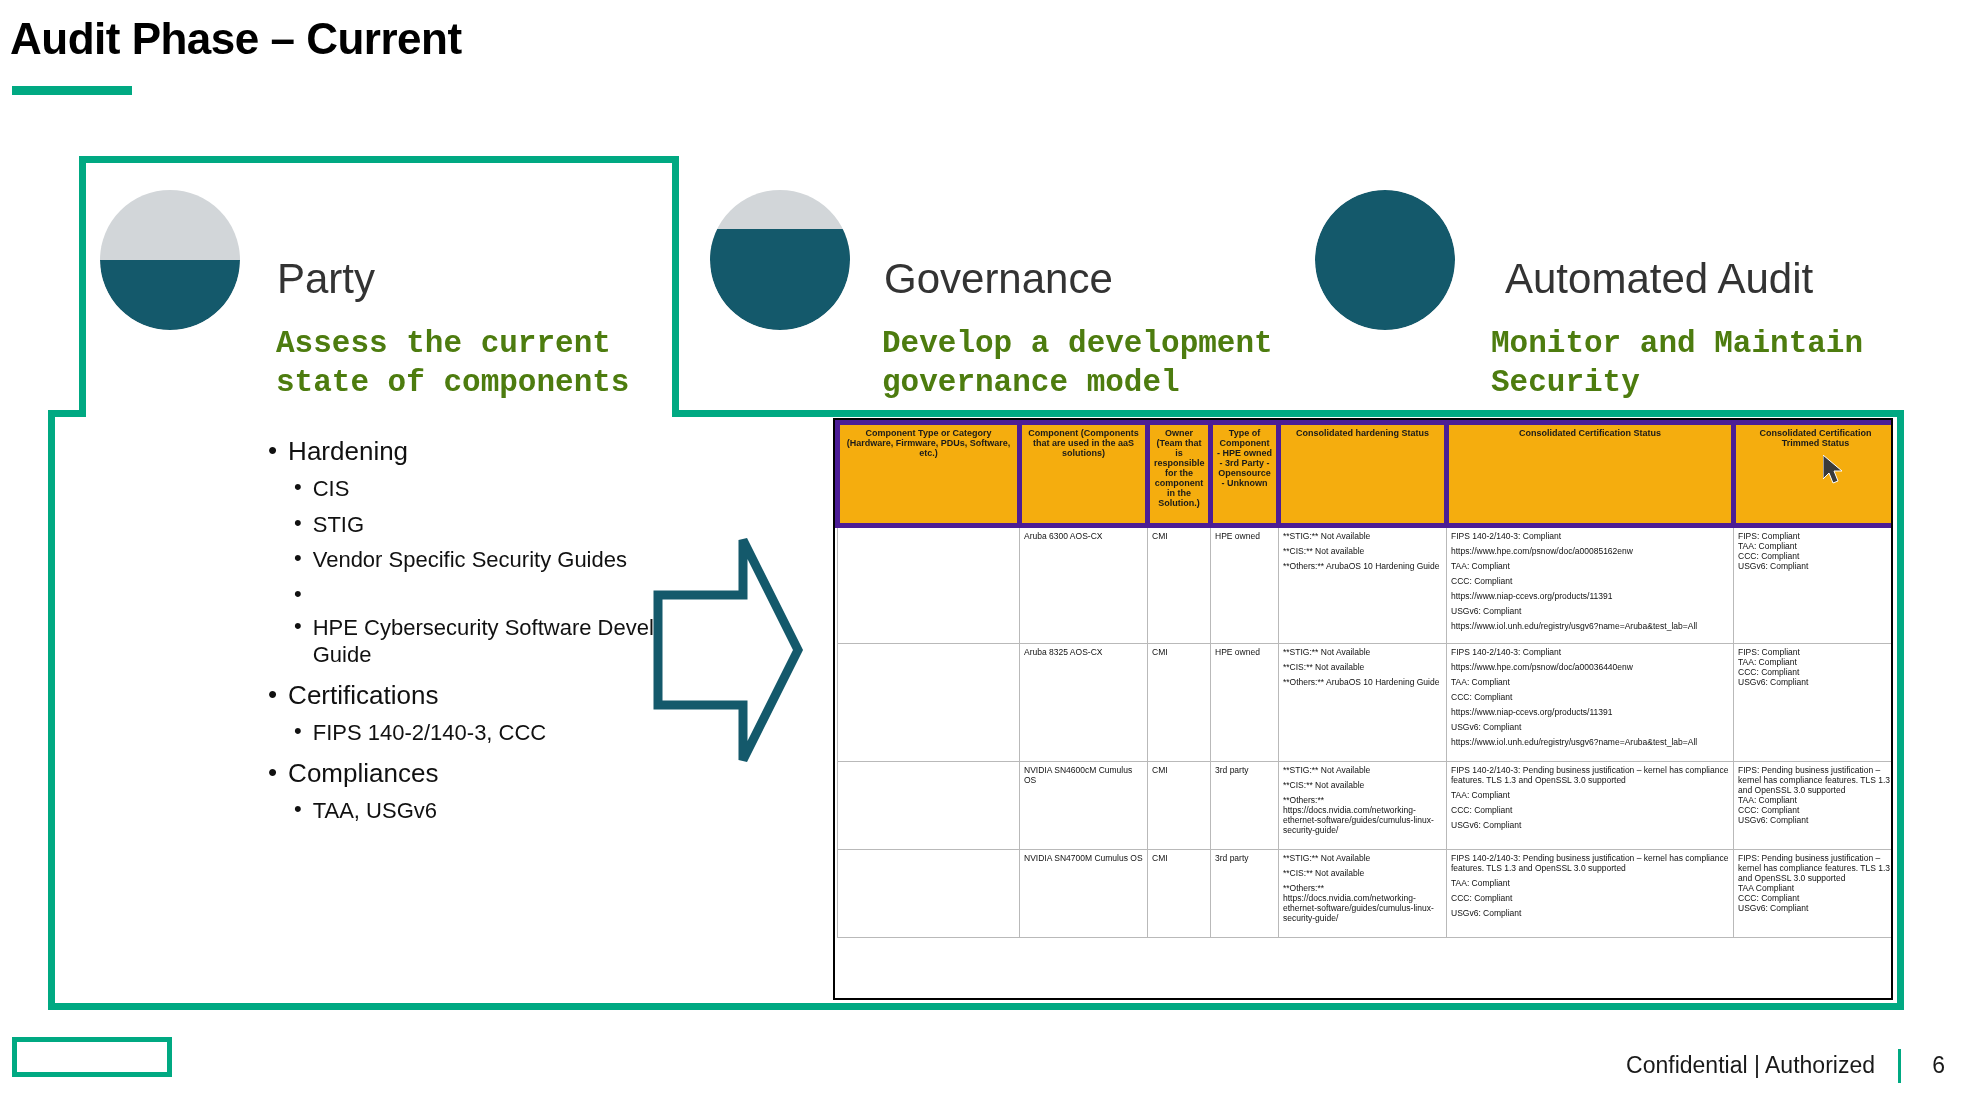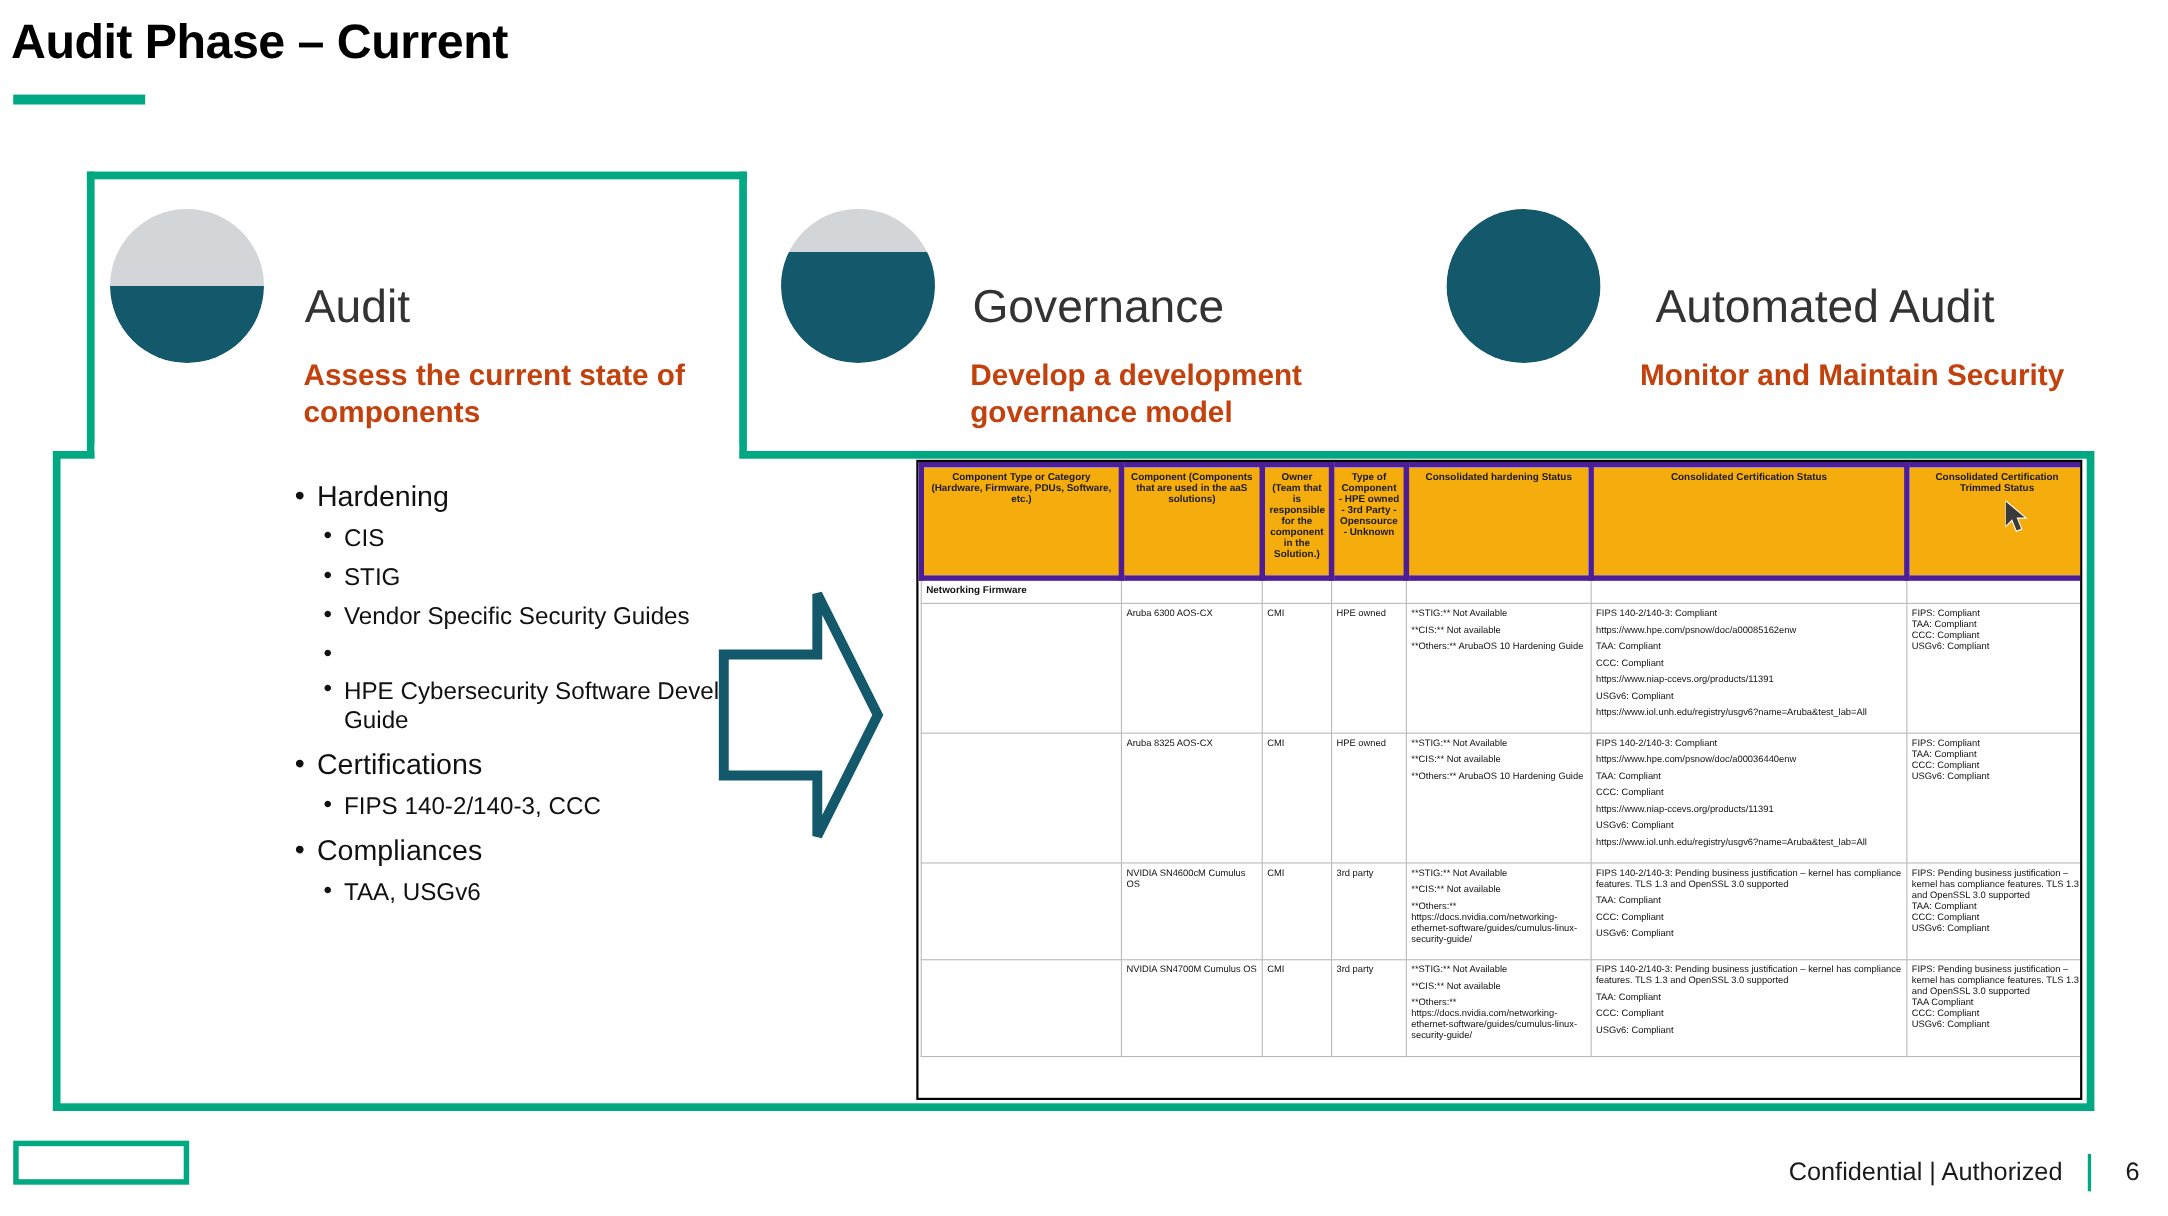--- a/index.html
+++ b/index.html
@@ -95,24 +95,25 @@
 
   
   .phase-name {
     position: absolute;
     font-size: 42px;
     color: #333333;
     font-weight: normal;
   }
   .phase-sub {
     position: absolute;
-    font-size: 27px;
+    font-size: 31px;
     font-weight: bold;
-    color: #c2410c;
+    color: #4d7c0f;
     line-height: 1.25;
+    font-family: Liberation Mono, monospace;
   }
 
   
   .bullets {
     position: absolute;
     left: 268px;
     top: 425px;
     width: 460px;
   }
   .b1, .b2 {
@@ -230,21 +231,21 @@
 <div class="title-underline"></div>
 
 <div class="green-top-box"></div>
 <div class="green-main-box"></div>
 <div class="green-merge-patch"></div>
 <div class="bottom-left-box"></div>
 
 <div class="circle-icon circle-half" style="left:100px; top:190px;">
   <div class="fill"></div>
 </div>
-<div class="phase-name" style="left:277px; top:255px;">Audit</div>
+<div class="phase-name" style="left:277px; top:255px;">Party</div>
 <div class="phase-sub" style="left:276px; top:325px; width:400px;">Assess the current state of components</div>
 
 <div class="circle-icon circle-three" style="left:710px; top:190px;">
   <div class="fill"></div>
 </div>
 <div class="phase-name" style="left:884px; top:255px;text-align:right;">Governance</div>
 <div class="phase-sub" style="left:882px; top:325px; width:400px;">Develop a development governance model</div>
 
 <div class="circle-icon circle-full" style="left:1315px; top:190px;">
   <div class="fill"></div>
@@ -316,29 +317,20 @@
         <th>Component Type or Category (Hardware, Firmware, PDUs, Software, etc.)</th>
         <th>Component (Components that are used in the aaS solutions)</th>
         <th>Owner (Team that is responsible for the component in the Solution.)</th>
         <th>Type of Component - HPE owned - 3rd Party - Opensource - Unknown</th>
         <th>Consolidated hardening Status</th>
         <th>Consolidated Certification Status</th>
         <th>Consolidated Certification Trimmed Status</th>
       </tr>
     </thead>
     <tbody>
-      <tr class="sec-row">
-        <td>Networking Firmware</td>
-        <td></td>
-        <td></td>
-        <td></td>
-        <td></td>
-        <td></td>
-        <td></td>
-      </tr>
 
       <tr style="height:118px">
         <td></td>
         <td class="mid">Aruba 6300 AOS-CX</td>
         <td class="mid">CMI</td>
         <td class="mid">HPE owned</td>
         <td class="mid">
           <span class="cellline">**STIG:** Not Available</span>
             <span class="sp"></span>
           <span class="cellline">**CIS:** Not available</span>

